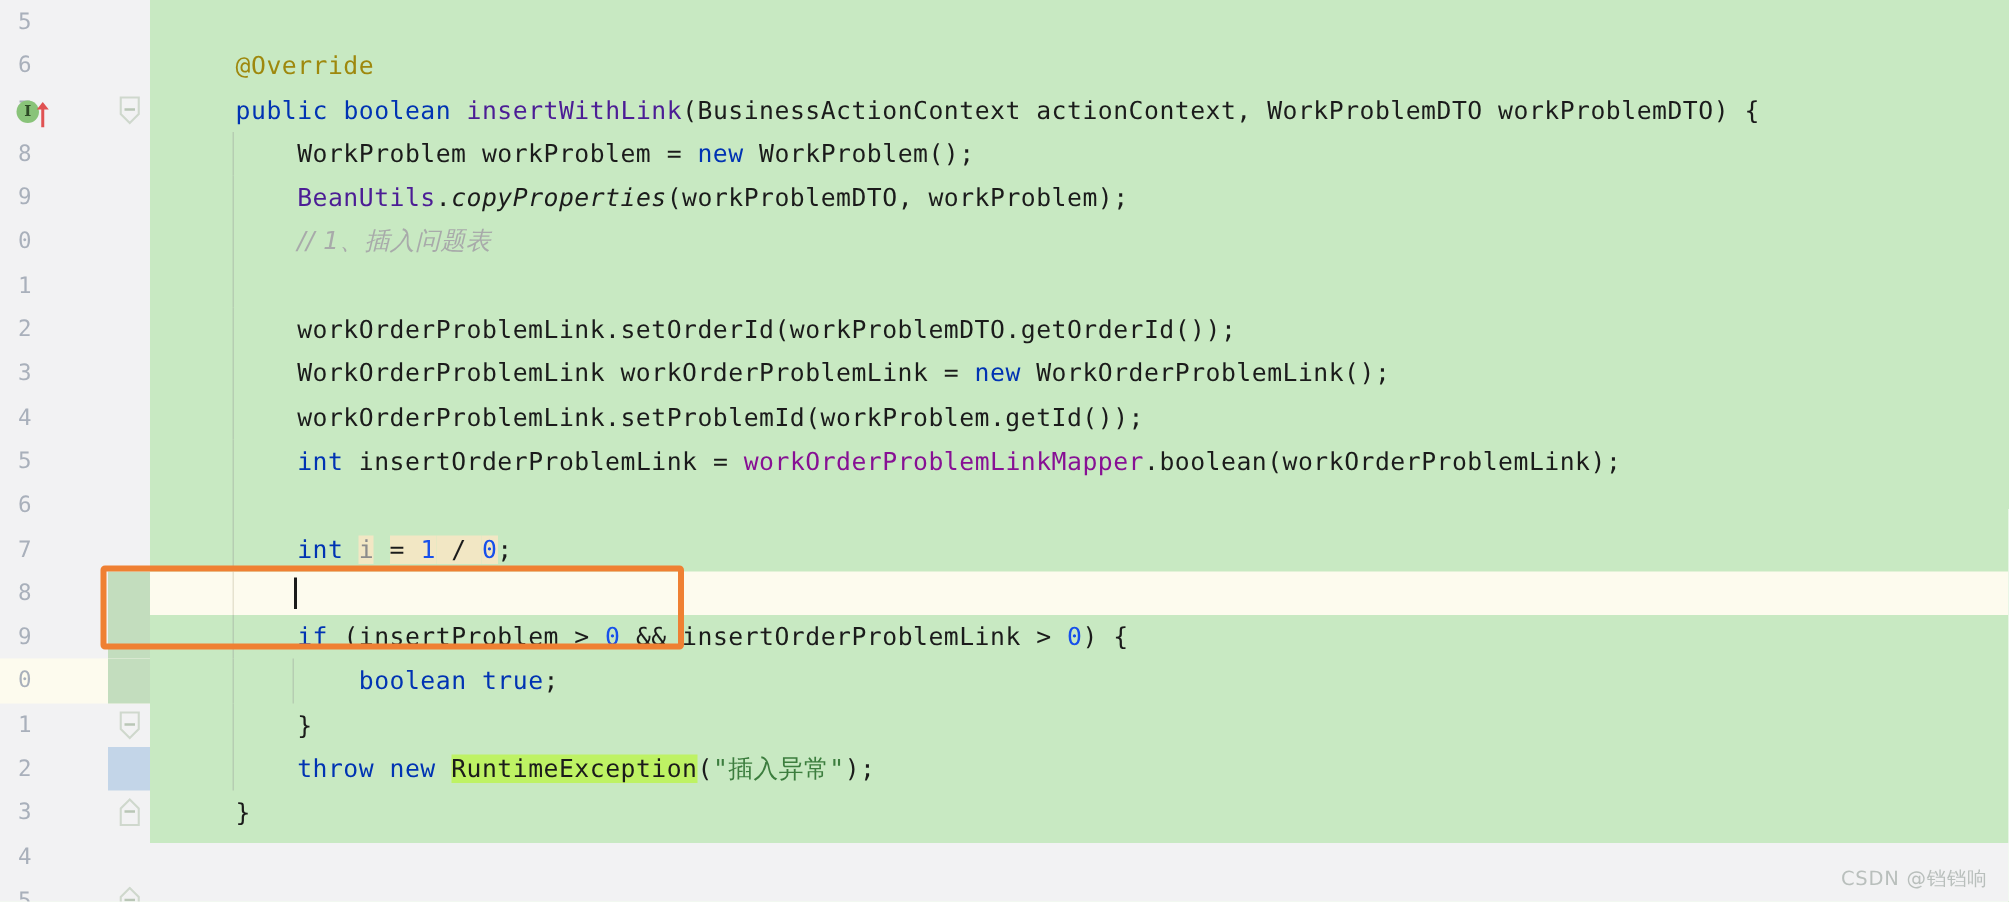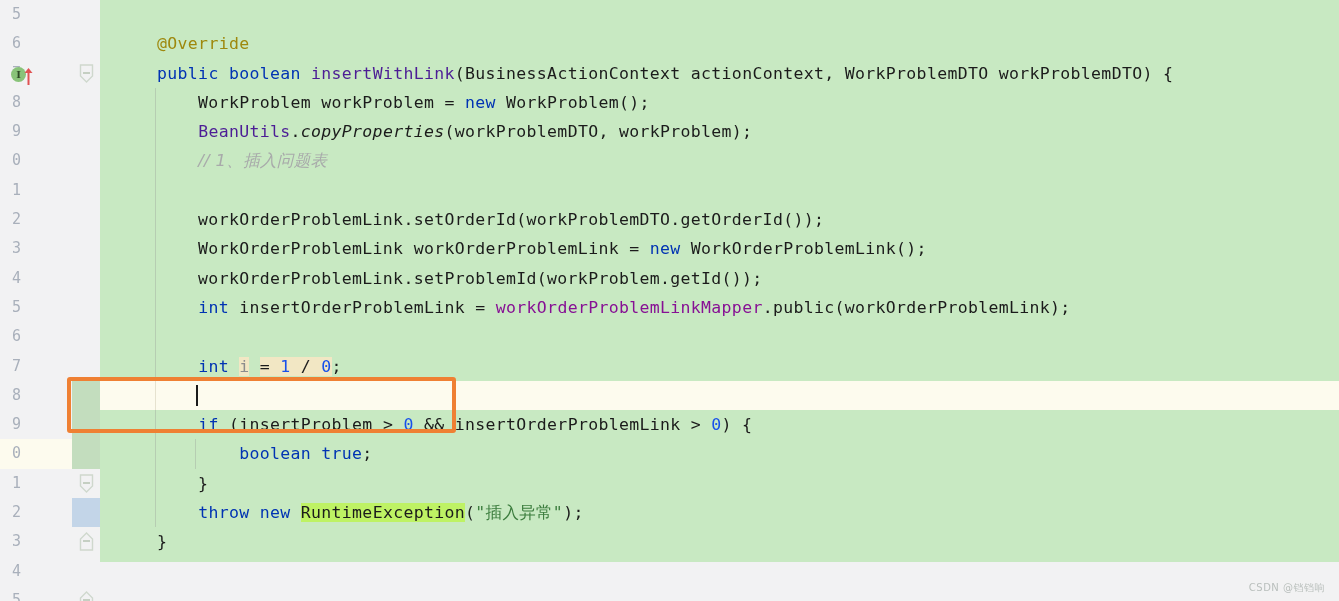--- a/index.html
+++ b/index.html
@@ -168,21 +168,21 @@
     pointer-events: none;
     z-index: 40;
   }
 
   
   #watermark {
     position: absolute;
     right: 14px;
     bottom: 6px;
     font-family: "DejaVu Sans", sans-serif;
-    font-size: 10px;
+    font-size: 13px;
     color: #b9bfbc;
     z-index: 30;
     letter-spacing: 0.5px;
   }
 
   
   #right-edge {
     position: absolute;
     right: 0; top: 0;
     width: 0px; height: 601px;
@@ -322,21 +322,21 @@
       <div class="code-row"></div>
       <div class="code-row"><span class="ident">    </span><span class="anno">@Override</span></div>
       <div class="code-row"><span class="ident">    </span><span class="kw">public</span><span class="ident"> </span><span class="kw">boolean</span><span class="ident"> </span><span class="method">insertWithLink</span><span class="ident">(BusinessActionContext actionContext, WorkProblemDTO workProblemDTO) {</span></div>
       <div class="code-row"><div class="indent-guide" style="left: 54.76px;"></div><span class="ident">        WorkProblem workProblem = </span><span class="kw">new</span><span class="ident"> WorkProblem();</span></div>
       <div class="code-row"><div class="indent-guide" style="left: 54.76px;"></div><span class="ident">        </span><span class="method">BeanUtils</span><span class="ident">.</span><span class="stat">copyProperties</span><span class="ident">(workProblemDTO, workProblem);</span></div>
       <div class="code-row"><div class="indent-guide" style="left: 54.76px;"></div><span class="ident">        </span><span class="comment">// 1、插入问题表</span></div>
       <div class="code-row"><div class="indent-guide" style="left: 54.76px;"></div></div>
       <div class="code-row"><div class="indent-guide" style="left: 54.76px;"></div><span class="ident">        workOrderProblemLink.setOrderId(workProblemDTO.getOrderId());</span></div>
       <div class="code-row"><div class="indent-guide" style="left: 54.76px;"></div><span class="ident">        WorkOrderProblemLink workOrderProblemLink = </span><span class="kw">new</span><span class="ident"> WorkOrderProblemLink();</span></div>
       <div class="code-row"><div class="indent-guide" style="left: 54.76px;"></div><span class="ident">        workOrderProblemLink.setProblemId(workProblem.getId());</span></div>
-      <div class="code-row"><div class="indent-guide" style="left: 54.76px;"></div><span class="ident">        </span><span class="kw">int</span><span class="ident"> insertOrderProblemLink = </span><span class="field">workOrderProblemLinkMapper</span><span class="ident">.public(workOrderProblemLink);</span></div>
+      <div class="code-row"><div class="indent-guide" style="left: 54.76px;"></div><span class="ident">        </span><span class="kw">int</span><span class="ident"> insertOrderProblemLink = </span><span class="field">workOrderProblemLinkMapper</span><span class="ident">.boolean(workOrderProblemLink);</span></div>
       <div class="code-row"><div class="indent-guide" style="left: 54.76px;"></div></div>
       <div class="code-row"><div class="indent-guide" style="left: 54.76px;"></div><span class="ident">        </span><span class="kw">int</span><span class="ident"> </span><span class="unused hl-warn">i</span><span class="ident"> </span><span class="hl-warn">= </span><span class="num hl-warn">1</span><span class="hl-warn"> / </span><span class="num hl-warn">0</span><span class="ident">;</span></div>
       <div class="code-row current"><div class="indent-guide" style="left: 54.76px;"></div><span class="caret" style="left: 95.52px;"></span></div>
       <div class="code-row"><div class="indent-guide" style="left: 54.76px;"></div><span class="ident">        </span><span class="kw">if</span><span class="ident"> (insertProblem &gt; </span><span class="num">0</span><span class="ident"> &amp;&amp; insertOrderProblemLink &gt; </span><span class="num">0</span><span class="ident">) {</span></div>
       <div class="code-row"><div class="indent-guide" style="left: 54.76px;"></div><div class="indent-guide" style="left: 94.52px;"></div><span class="ident">            </span><span class="kw">boolean</span><span class="ident"> </span><span class="kw">true</span><span class="ident">;</span></div>
       <div class="code-row"><div class="indent-guide" style="left: 54.76px;"></div><span class="ident">        }</span></div>
       <div class="code-row"><div class="indent-guide" style="left: 54.76px;"></div><span class="ident">        </span><span class="kw">throw</span><span class="ident"> </span><span class="kw">new</span><span class="ident"> </span><span class="hl-find">RuntimeException</span><span class="ident">(</span><span class="str">"插入异常"</span><span class="ident">);</span></div>
       <div class="code-row"><span class="ident">    }</span></div>
     </div>
 

